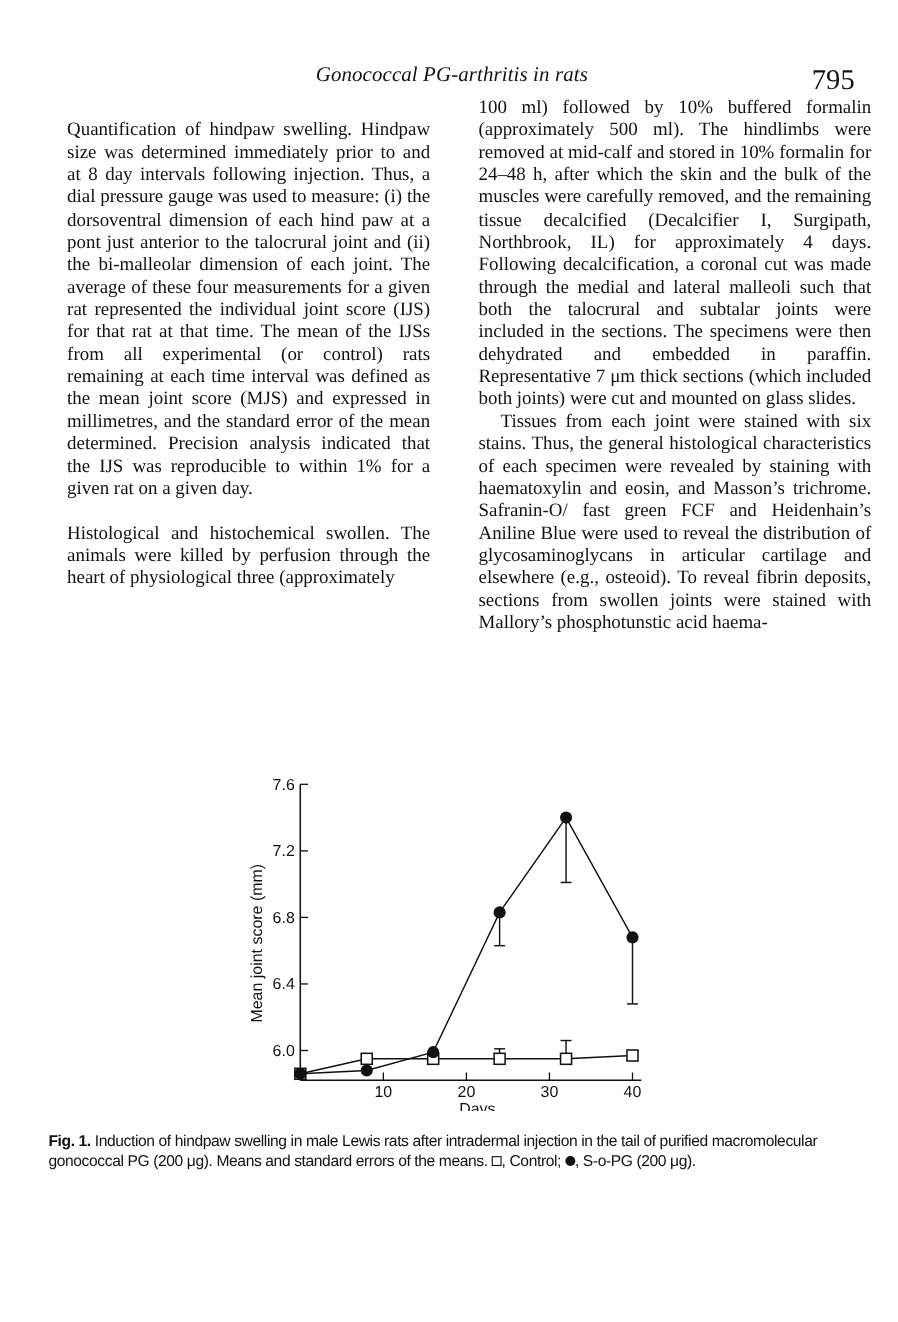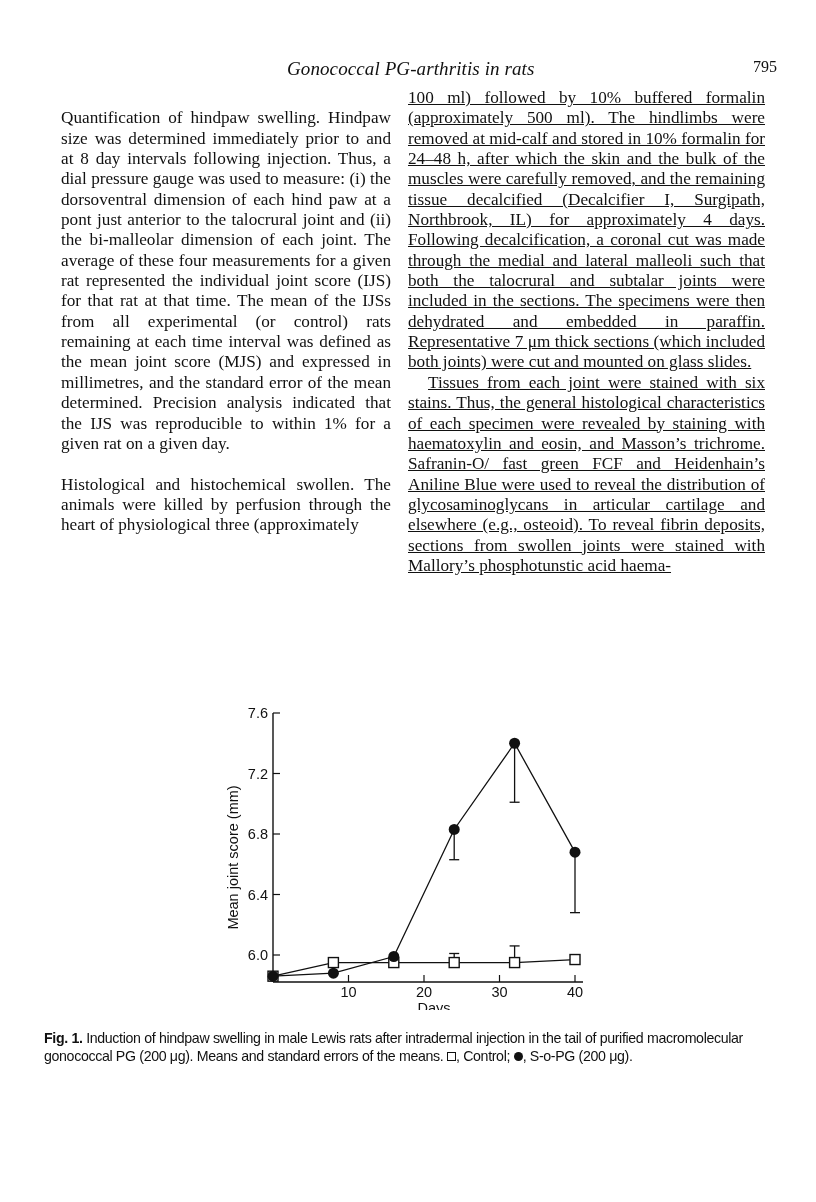--- a/index.html
+++ b/index.html
@@ -1,23 +1,23 @@
 <!DOCTYPE html>
 <html><head>
 <meta charset="utf-8">
 <style>
   html, body { margin: 0; padding: 0; background: #ffffff; }
   body { width: 816px; height: 1202px; position: relative; overflow: hidden; color: #111; }
   .page { position: absolute; left: 0; top: 0; width: 816px; height: 1202px; }
   .running-head { position: absolute; top: 58px; left: 287px; width: 490px; height: 26px; font-family: "Liberation Serif", "DejaVu Serif", serif; }
   .running-title { position: absolute; left: 0; top: 0; font-style: italic; font-size: 19px; letter-spacing: 0.1px; }
-  .page-number { position: absolute; right: 0; top: 0; font-size: 16px; }
+  .page-number { position: absolute; right: 0; top: 0; font-size: 26px; }
   .col { position: absolute; top: 88px; font-family: "Liberation Serif", "DejaVu Serif", serif; font-size: 17.2px; line-height: 20.35px; text-align: justify; hyphens: manual; }
   .col-left { left: 61px; width: 330px; }
-  .col-right { left: 408px; width: 357px; text-decoration: underline; }
+  .col-right { left: 435px; width: 357px; }
   .col p { margin: 0; }
   .col p.gap { margin-top: 20.35px; }
   .col p.indent { text-indent: 20px; }
   .col .ital { }
   .figure { position: absolute; left: 200px; top: 680px; width: 400px; height: 330px; }
   .figure svg { position: absolute; left: 0; top: 0; }
   .caption { position: absolute; left: 44px; top: 1030px; width: 716px; font-family: "Liberation Sans", "DejaVu Sans", sans-serif; font-size: 14.2px; line-height: 17.5px; font-stretch: condensed; letter-spacing: -0.35px; }
   .caption .fig-label { font-weight: bold; }
   .sym-square { display: inline-block; width: 9px; height: 9px; border: 1.2px solid #111; box-sizing: border-box; vertical-align: 0px; }
   .sym-circle { display: inline-block; width: 9px; height: 9px; border-radius: 50%; background: #111; vertical-align: 0px; }

